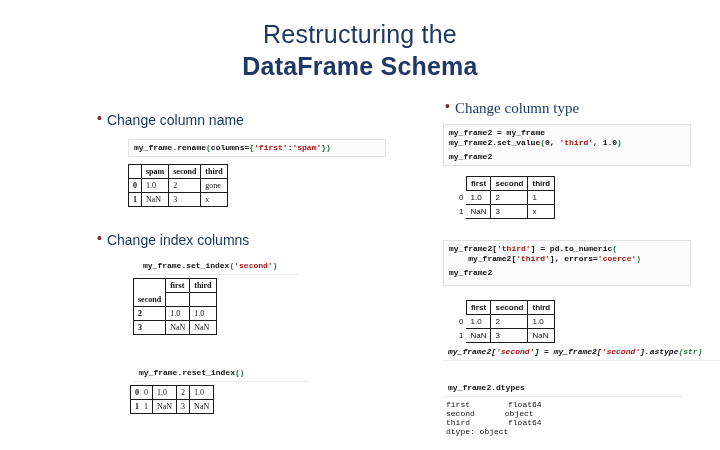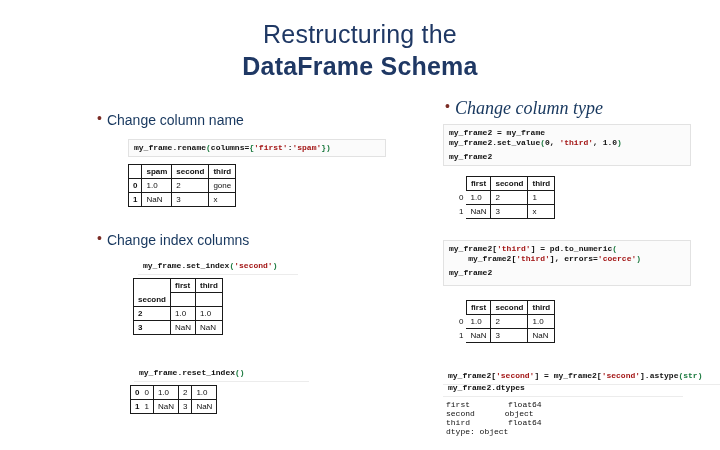--- a/index.html
+++ b/index.html
@@ -18,38 +18,38 @@
   .title .l2{display:block;font-weight:bold;}
 
   
   .bullet{position:absolute;display:flex;align-items:flex-start;}
   .bullet .dot{
     color:#7B2D26;font-size:14px;line-height:12px;margin-right:5px;
     flex:none;
   }
   .bullet .btext{color:#17375E;}
   .b-left .btext{font-family:"Liberation Sans", sans-serif;font-size:14px;line-height:16px;}
-  .b-right .btext{font-family:"Liberation Serif", serif;font-size:18px;line-height:16px;font-style:italic;}
+  .b-right .btext{font-family:"Liberation Serif", serif;font-size:15px;line-height:16px;}
 
   
   .code{
     position:absolute;background:#fbfbfb;border:1px solid #e2e2e2;
     font-family:"Liberation Mono", monospace;font-size:8px;line-height:10px;
     color:#111;font-weight:bold;padding:3px 5px;white-space:pre;
     box-sizing:border-box;
   }
   .code.plain{background:#fdfdfd;border-color:#ececec;}
   .s{color:#A31515;}      
   .p{color:#1b7a3f;}      
   .n{color:#111;}
 
   
   table.df{
     position:absolute;border-collapse:collapse;
-    font-family:Liberation Sans, sans-serif;font-size:8px;color:#111;
+    font-family:Liberation Serif, serif;font-size:8px;color:#111;
     background:#fff;
   }
   table.df td,table.df th{
     border:1px solid #1a1a1a;padding:2px 4px;text-align:left;
     font-weight:normal;vertical-align:middle;white-space:nowrap;
   }
   table.df th{font-weight:bold;}
   table.df td.idx{font-weight:bold;}
   table.df td.blank,table.df th.blank{border:1px solid #1a1a1a;}
 
@@ -216,21 +216,21 @@
     </tr>
     <tr>
       <td class="idx">1</td>
       <td style="border-left:none;">NaN</td>
       <td>3</td>
       <td>NaN</td>
     </tr>
   </tbody>
     </table>
 
-  <div class="code plain" style="left:443px;top:368px;width:277px;border-left:none;border-right:none;border-top:none;background:transparent;"><span class="n">my_frame2[</span><span class="s">'second'</span><span class="n">] = my_frame2[</span><span class="s">'second'</span><span class="n">].astype</span><span class="p">(</span><span class="p">str</span><span class="p">)</span></div>
+  <div class="code plain" style="left:443px;top:344px;width:277px;border-left:none;border-right:none;border-top:none;background:transparent;font-style:italic;"><span class="n">my_frame2[</span><span class="s">'second'</span><span class="n">] = my_frame2[</span><span class="s">'second'</span><span class="n">].astype</span><span class="p">(</span><span class="p">str</span><span class="p">)</span></div>
 
   <div class="code plain" style="left:443px;top:380px;width:240px;border-left:none;border-right:none;border-top:none;background:transparent;"><span class="n">my_frame2.dtypes</span></div>
 
   <div class="dtypes" style="left:446px;top:400px;"><span>first</span><span style="display:inline-block;width:38px;"></span><span>float64</span>
 <span>second</span><span style="display:inline-block;width:30px;"></span><span>object</span>
 <span>third</span><span style="display:inline-block;width:38px;"></span><span>float64</span>
 <span>dtype: object</span></div>
 
 </div>
 

